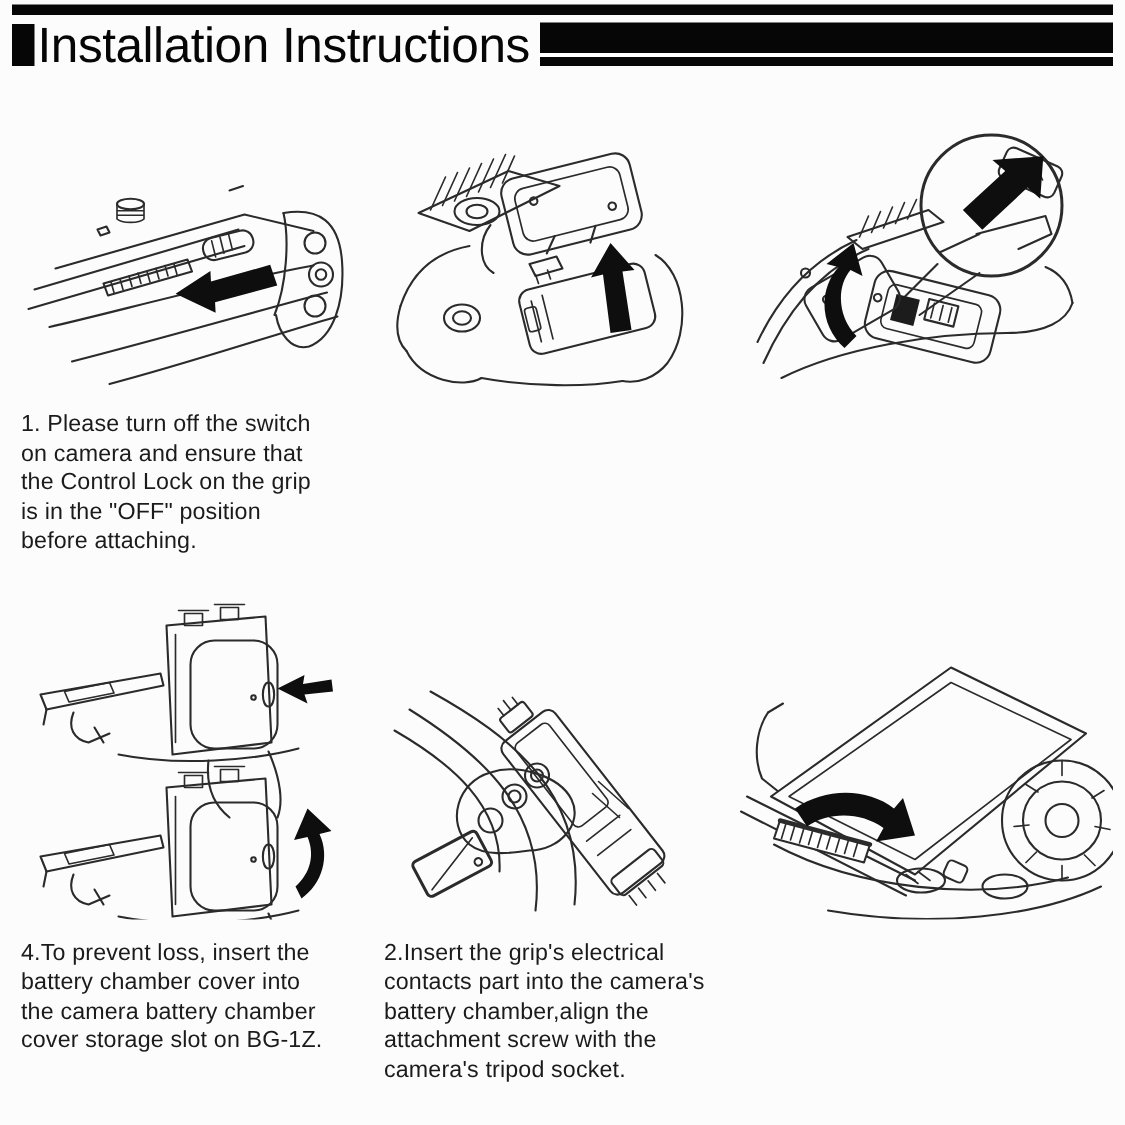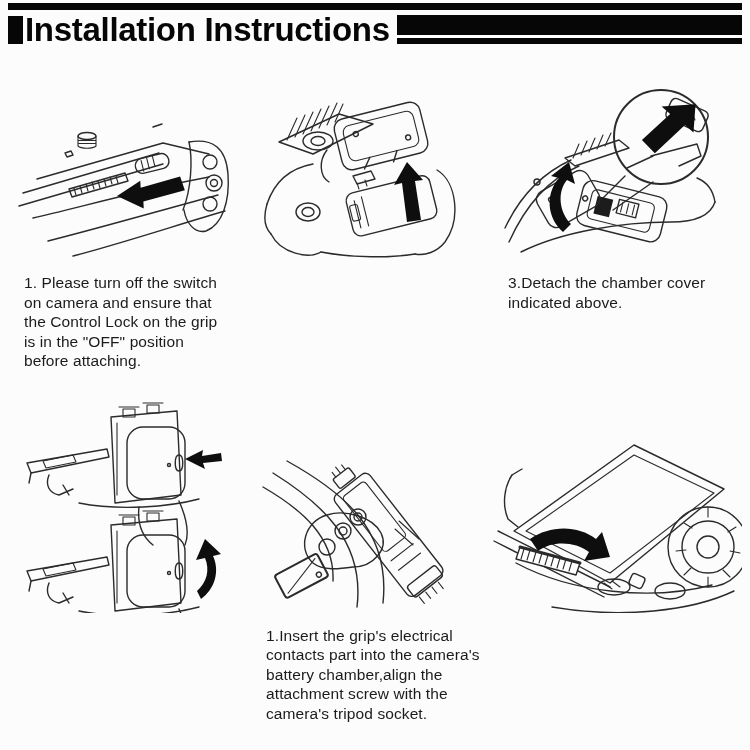--- a/index.html
+++ b/index.html
@@ -10,42 +10,42 @@
     color:#1c1c1c;
     overflow:hidden;
   }
   .page{padding:0 8px;}
 
   
   .topbar{height:7px;background:#060606;margin-top:3px;}
   .titlerow{display:flex;align-items:center;height:33px;margin-top:3px;}
   .title-sq{width:15px;height:28px;background:#060606;flex:0 0 auto;}
   h1.page-title{
-    margin:0 0 0 2px;font-size:33px;font-weight:700;line-height:1;
+    margin:0 0 0 2px;font-size:33px;font-weight:400;line-height:1;
     letter-spacing:-0.3px;color:#060606;white-space:nowrap;
   }
   .titlebar{
     flex:1;height:29px;margin-left:7px;
     background:linear-gradient(#060606 0 70%, #ffffff 70% 80%, #060606 80% 100%);
   }
 
   
   .grid{
     display:grid;
     grid-template-columns:1fr 1fr 1fr;
     column-gap:10px;
     row-gap:24px;
     margin-top:4px;
   }
   .cell{display:flex;flex-direction:column;}
   .illus{display:flex;align-items:flex-end;justify-content:center;}
   .row1 .illus{height:210px;}
   .row2 .illus{height:218px;}
   .caption{
-    margin:13px 0 0 16px;
+    margin:13px 0 0 6px;
     font-size:15.5px;line-height:19.5px;
     letter-spacing:0.1px;
     white-space:pre-line;
     color:#1b1b1b;
   }
   svg{display:block;}
   .ln{stroke:#2b2b2b;fill:none;stroke-width:1.4;stroke-linecap:round;stroke-linejoin:round;}
   .thin{stroke-width:1.1;}
 </style>
 </head>
@@ -165,22 +165,20 @@
               <rect x="40" y="98" width="58" height="40" rx="9"></rect>
               <circle cx="54" cy="110" r="2.5"></circle>
               <circle cx="84" cy="126" r="2.5"></circle>
             </g>
             <path d="M196 98 C206 102 212 110 214 122"></path>
           </g>
           <path fill="#0e0e0e" d="M62 152 C46 138 44 114 58 98 L50 96 L68 82 L74 104 L66 100 C56 112 58 132 70 144 Z"></path>
           <path fill="#0e0e0e" d="M196 26 L192 54 L184 46 L152 72 L140 58 L170 34 L162 26 Z" transform="rotate(-4 170 46)"></path>
         </svg>
       </div>
-      <p class="caption">3.Detach the chamber cover
-indicated above.</p>
     </section>
 
     <section class="cell row2">
       <div class="illus">
         <svg width="210" height="214" viewBox="0 0 210 214">
           <defs>
             <g id="grip4">
               <g class="ln">
                 <path class="thin" d="M104 10 h12 v8 h-12 z M100 8 h20 M128 6 h12 v8 h-12 z M124 4 h20"></path>
                 <path d="M92 18 L158 12 L162 96 L96 104 Z"></path>
@@ -198,20 +196,24 @@
                 <path d="M160 102 C168 120 170 136 166 146"></path>
               </g>
             </g>
           </defs>
           <use href="#grip4" x="0" y="0"></use>
           <use href="#grip4" x="0" y="108"></use>
           <path fill="#0e0e0e" d="M166 60 L184 51 L183 57 L202 54 L203 62 L184 64 L186 70 Z"></path>
           <path fill="#0e0e0e" d="M182 200 C196 190 201 172 194 157 L202 155 L186 140 L177 161 L186 159 C191 171 188 183 178 192 Z"></path>
         </svg>
       </div>
+      <p class="caption">4.To prevent loss, insert the
+battery chamber cover into
+the camera battery chamber
+cover storage slot on BG-1Z.</p>
     </section>
 
     <section class="cell row2">
       <div class="illus">
         <svg width="210" height="188" viewBox="0 0 210 188">
           <g class="ln">
             <path d="M12 48 C60 78 104 116 96 182"></path>
             <path d="M2 62 C40 84 74 112 72 156"></path>
             <path d="M26 36 C80 66 130 104 122 178"></path>
             <g transform="rotate(-38 140 90)">
@@ -231,21 +233,21 @@
             <circle cx="97" cy="92" r="4"></circle>
             <g transform="rotate(-28 40 150)">
               <rect x="16" y="138" width="48" height="26" rx="3" stroke-width="2"></rect>
               <path class="thin" d="M20 160 L60 142"></path>
               <circle cx="56" cy="158" r="2.5"></circle>
             </g>
             <path class="thin" d="M138 96 l20 18 M134 104 l18 16"></path>
           </g>
         </svg>
       </div>
-      <p class="caption">1.Insert the grip's electrical
+      <p class="caption">2.Insert the grip's electrical
 contacts part into the camera's
 battery chamber,align the
 attachment screw with the
 camera's tripod socket.</p>
     </section>
 
     <section class="cell row2">
       <div class="illus">
         <svg width="250" height="178" viewBox="0 0 250 178">
           <g class="ln">

